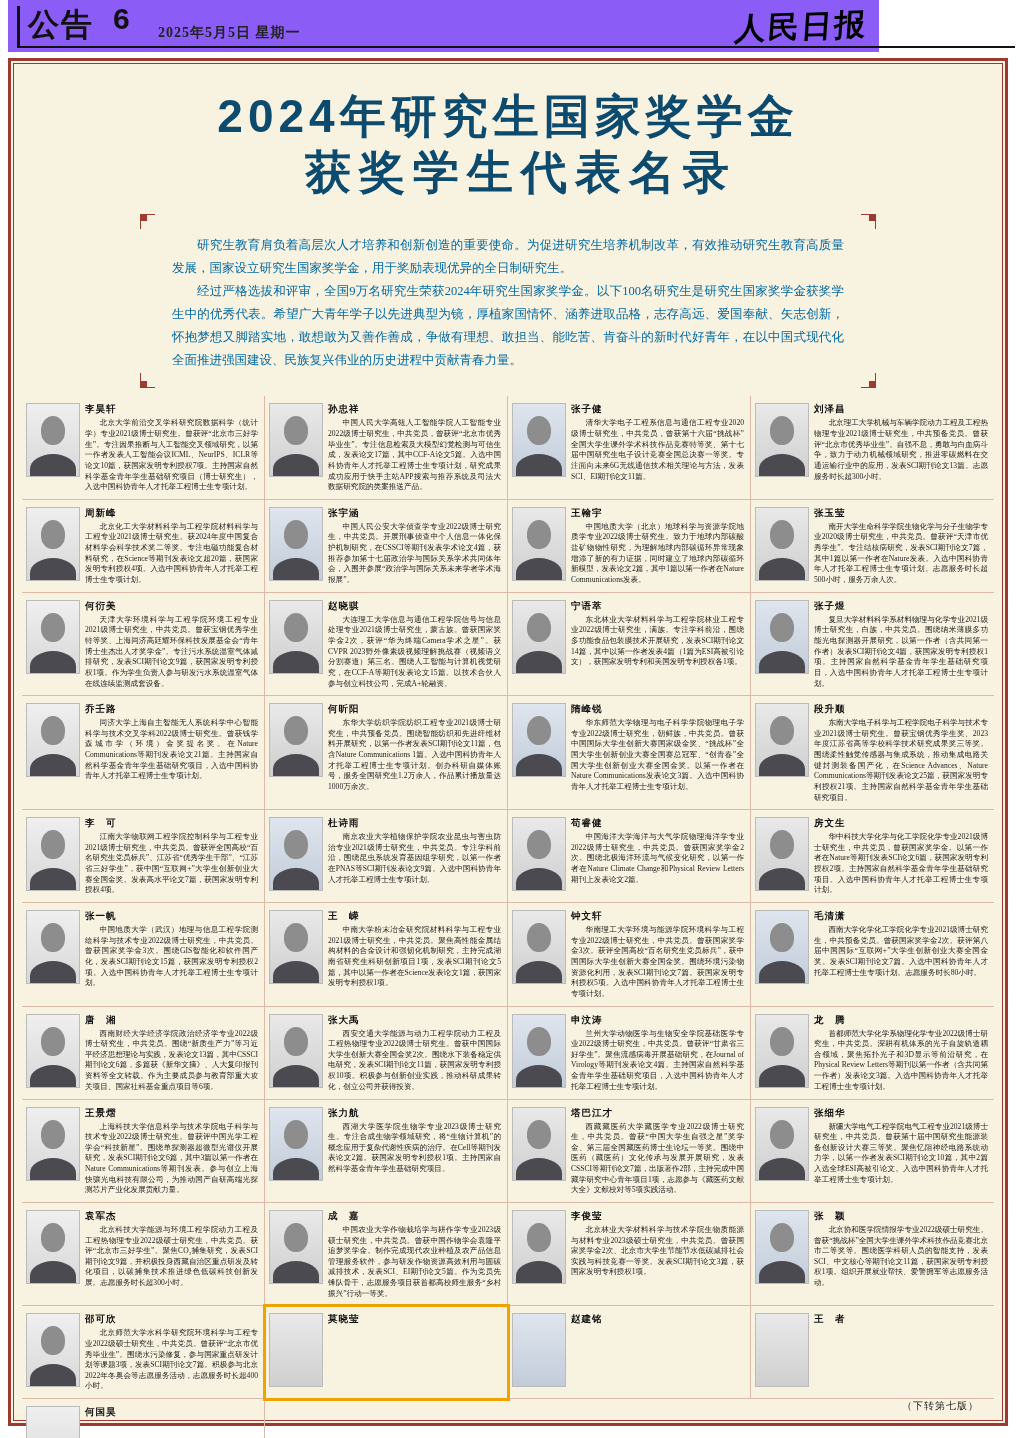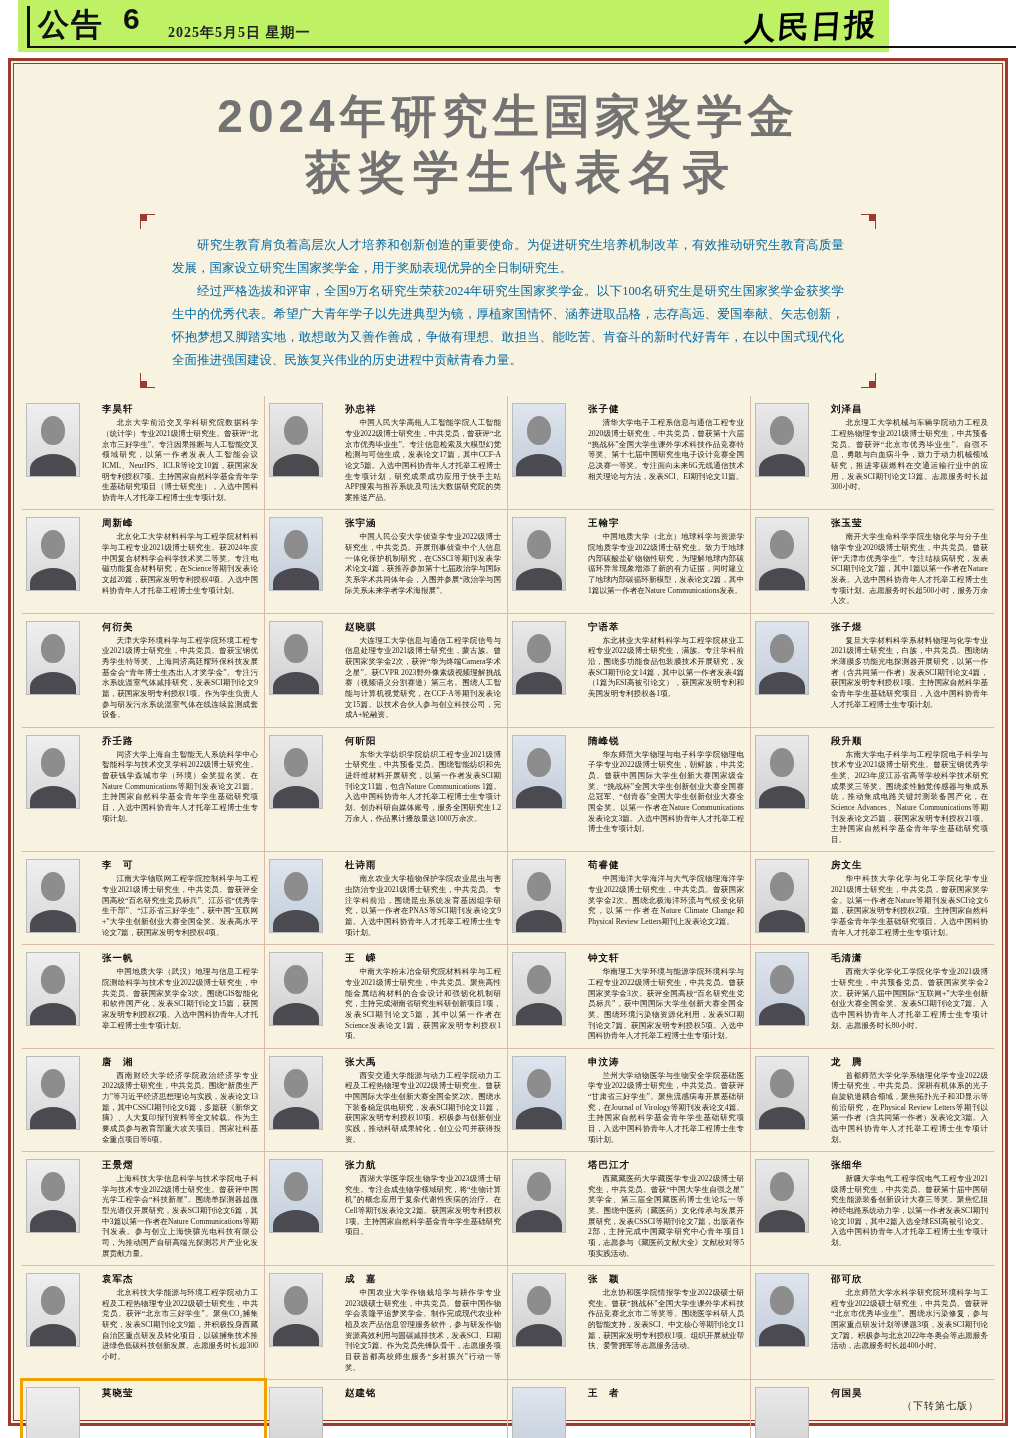--- a/index.html
+++ b/index.html
@@ -1,55 +1,55 @@
 <!DOCTYPE html>
 <html lang="zh"><head>
 <meta charset="utf-8">
 <style>
   * { margin:0; padding:0; box-sizing:border-box; }
   html,body { width:1016px; height:1438px; background:#ffffff; overflow:hidden;
     font-family:"Liberation Serif","DejaVu Serif",serif; }
 
   
-  .topbar { position:absolute; left:18px; top:0; width:871px; height:52px; background:#bef264; }
+  .topbar { position:absolute; left:8px; top:0; width:871px; height:52px; background:#8b5cf6; }
   .topbar .lrule { position:absolute; left:9px; top:6px; width:3px; height:40px; background:#111; }
   .topbar .brule { position:absolute; left:9px; top:46px; width:998px; height:2px; background:#111; }
   .section-label { position:absolute; left:20px; top:4px; font-family:"Liberation Sans","DejaVu Sans",sans-serif;
     font-weight:900; font-size:31px; color:#111; letter-spacing:2px; }
   .page-num { position:absolute; left:105px; top:2px; font-family:"Liberation Sans",sans-serif;
     font-weight:700; font-size:30px; color:#111; }
   .date-line { position:absolute; left:150px; top:24px; font-size:14px; font-weight:700; color:#222; letter-spacing:1px; }
   .masthead { position:absolute; right:12px; top:6px; font-size:31px; font-weight:900; color:#000;
     transform:skewX(-6deg) rotate(-2deg); letter-spacing:2px; font-family:"Liberation Serif",serif; }
 
   
   .frame { position:absolute; left:8px; top:58px; width:1000px; height:1368px;
     background:#f8f2e0; border:3px solid #9c3931; box-shadow:inset 0 0 0 2px #f8f2e0, inset 0 0 0 3px #9c3931; }
 
   
-  .title { text-align:center; margin-top:28px; color:#737373;
+  .title { text-align:center; margin-top:28px; color:#0c4a6e;
     font-family:"Liberation Sans","DejaVu Sans",sans-serif; font-weight:900; }
   .title .t1 { font-size:46px; letter-spacing:5px; line-height:1.2; }
   .title .t2 { font-size:46px; letter-spacing:8px; line-height:1.25;margin-left:26px; }
 
   
   .intro { position:relative; width:724px; margin:16px auto 0 auto; padding:16px 26px 14px 26px; }
   .intro .para { font-size:12.5px; line-height:1.85; color:#0369a1; text-align:justify; text-indent:2em;
     font-family:"Liberation Serif",serif; }
   .corner { position:absolute; width:18px; height:18px; }
   .corner::before { content:""; position:absolute; width:14px; height:14px; border:1px solid #9c3931; }
   .corner::after { content:""; position:absolute; width:7px; height:7px; background:#9c3931; }
   .corner.tl { left:-6px; top:-4px; } .corner.tl::before{ left:0; top:0; border-right:none; border-bottom:none;} .corner.tl::after{ left:0; top:0; }
   .corner.tr { right:-6px; top:-4px; } .corner.tr::before{ right:0; top:0; border-left:none; border-bottom:none;} .corner.tr::after{ right:0; top:0; }
   .corner.bl { left:-6px; bottom:-2px; } .corner.bl::before{ left:0; bottom:0; border-right:none; border-top:none;} .corner.bl::after{ left:0; bottom:0; }
   .corner.br { right:-6px; bottom:-2px; } .corner.br::before{ right:0; bottom:0; border-left:none; border-top:none;} .corner.br::after{ right:0; bottom:0; }
 
   
   .grid { display:grid; grid-template-columns:repeat(4,1fr); width:972px; margin:10px auto 0 auto; }
-  .cell { position:relative; display:flex; gap:22px; padding:7px 6px 6px 4px; min-height:93px;
+  .cell { position:relative; display:flex; gap:5px; padding:7px 6px 6px 4px; min-height:93px;
     border-bottom:1px solid #dcb9a9; border-right:1px solid #dcb9a9; }
   .cell:nth-child(4n){ border-right:none; }
   .cell:nth-child(n+41){ border-bottom:none; }
   .cell.highlight { outline:3px solid #efa300; outline-offset:-1px; z-index:2; }
   .photo { flex:0 0 54px; width:54px; height:74px; background:linear-gradient(#e9e9e9,#cfcfcf);
     position:relative; overflow:hidden; border:1px solid #bbb; }
   .cell:nth-child(3n) .photo { background:linear-gradient(#dfe5ee,#c2ccd9); }
   .cell:nth-child(4n+1) .photo { background:linear-gradient(#efefef,#d8d8d8); }
   .photo .head { position:absolute; left:50%; top:12px; transform:translateX(-50%);
     width:24px; height:29px; border-radius:50% 50% 46% 46%; background:#8d8d8d; }
@@ -462,20 +462,30 @@
     <div class="photo">
       <div class="head"></div>
       <div class="torso"></div>
     </div>
     <div class="txt">
       <div class="s-name">成　嘉</div>
       <div class="s-bio">中国农业大学作物栽培学与耕作学专业2023级硕士研究生，中共党员。曾获中国作物学会袁隆平追梦奖学金。制作完成现代农业种植及农产品信息管理服务软件，参与研发作物资源高效利用与固碳减排技术，发表SCI、EI期刊论文5篇。作为党员先锋队骨干，志愿服务项目获首都高校师生服务“乡村振兴”行动一等奖。</div>
     </div>
   </div>
 
+  <div class="cell">
+    <div class="photo">
+      <div class="head"></div>
+      <div class="torso"></div>
+    </div>
+    <div class="txt">
+      <div class="s-name">李俊莹</div>
+      <div class="s-bio">北京林业大学材料科学与技术学院生物质能源与材料专业2023级硕士研究生，中共党员。曾获国家奖学金2次、北京市大学生节能节水低碳减排社会实践与科技竞赛一等奖。发表SCI期刊论文3篇，获国家发明专利授权1项。</div>
+    </div>
+  </div>
 
   <div class="cell">
     <div class="photo">
       <div class="head"></div>
       <div class="torso"></div>
     </div>
     <div class="txt">
       <div class="s-name">张　颖</div>
       <div class="s-bio">北京协和医学院情报学专业2022级硕士研究生。曾获“挑战杯”全国大学生课外学术科技作品竞赛北京市二等奖等。围绕医学科研人员的智能支持，发表SCI、中文核心等期刊论文11篇，获国家发明专利授权1项。组织开展就业帮扶、爱警拥军等志愿服务活动。</div>
     </div>

